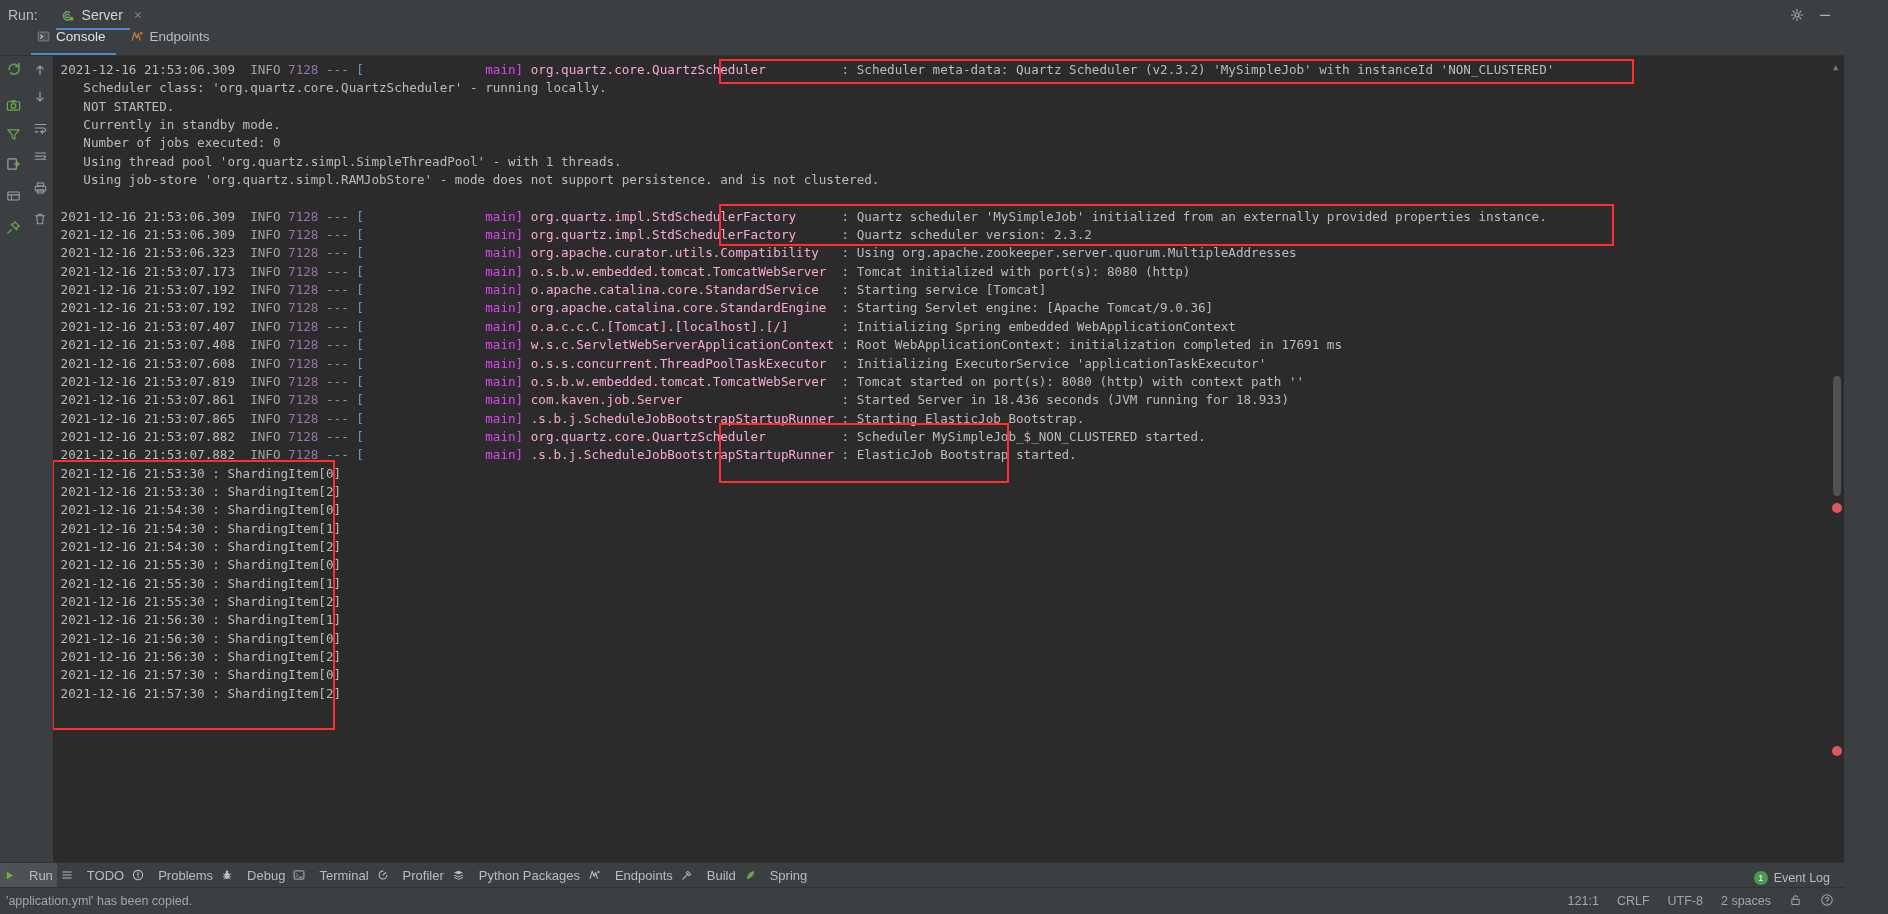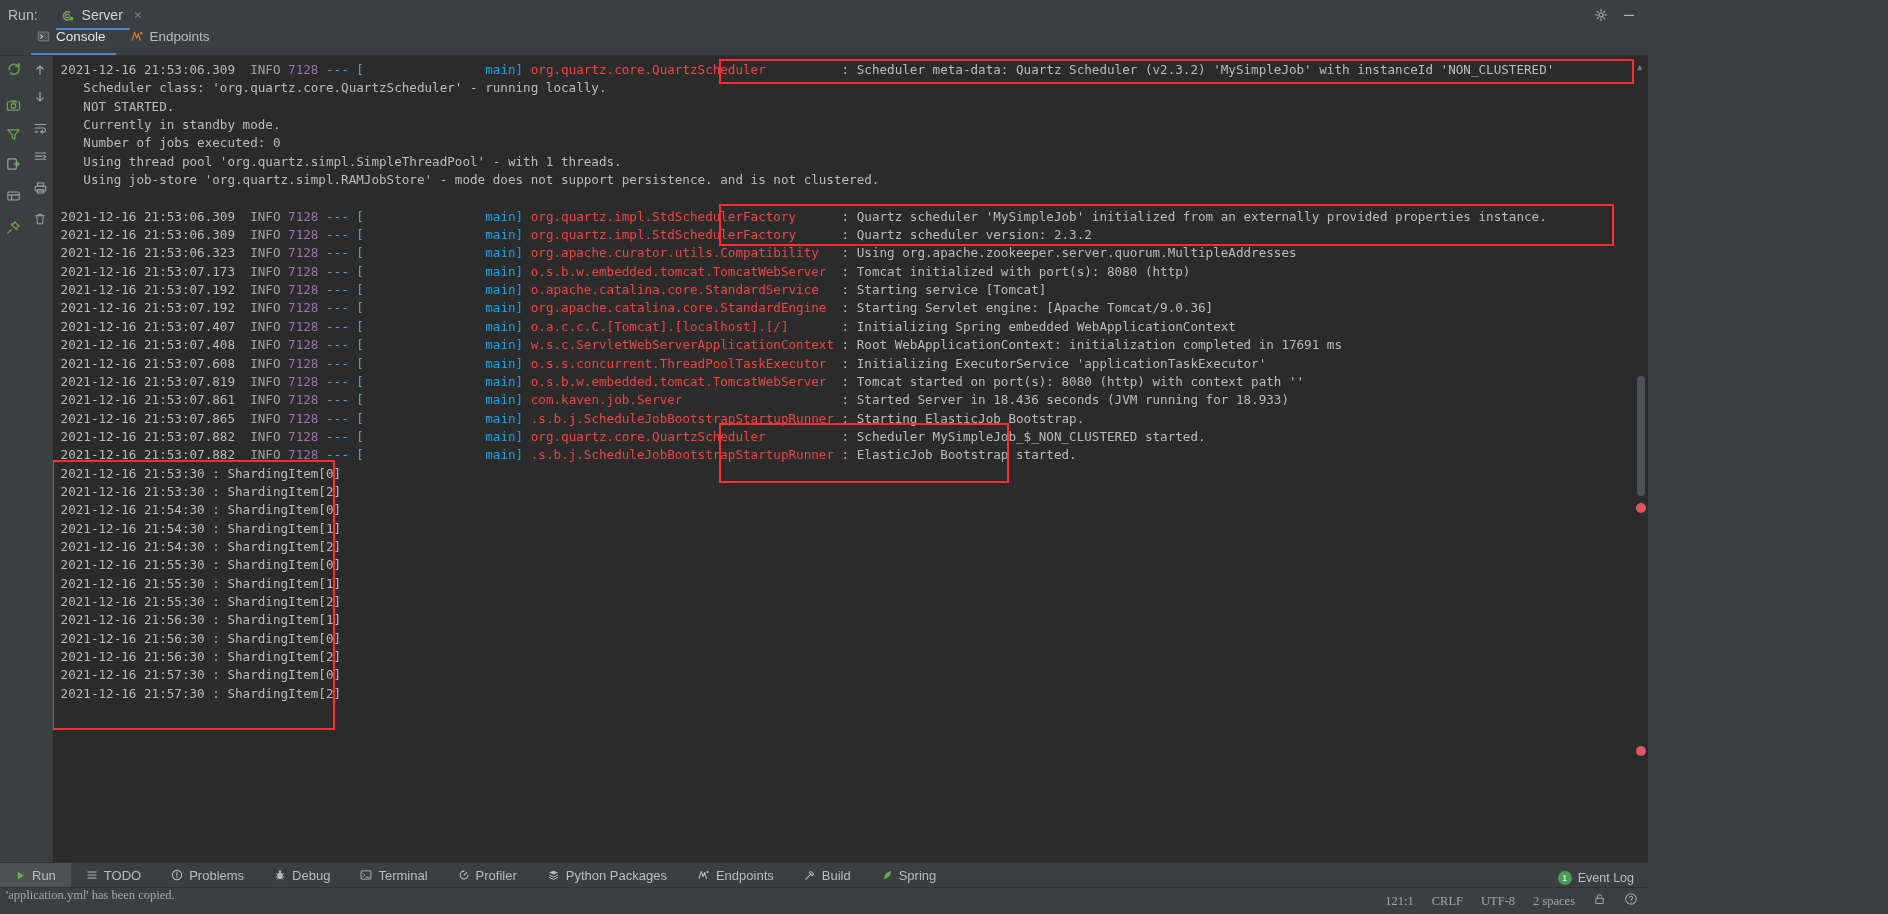--- a/index.html
+++ b/index.html
@@ -2,21 +2,21 @@
 <html><head>
 <meta charset="utf-8">
 <style>
   * { box-sizing: border-box; margin: 0; padding: 0; }
   html, body {
     width: 1888px; height: 914px;
     background: #3c3f41;
     font-family: "Liberation Sans", sans-serif;
     overflow: hidden;
   }
-  .app { position: relative; width: 1648px; height: 914px; display: flex; flex-direction: column; }
+  .app { position: relative; width: 1844px; height: 914px; display: flex; flex-direction: column; }
 
   
   .runbar {
     height: 30px; background: #3c3f41; display: flex; align-items: stretch;
     color: #bbbbbb; font-size: 14px; flex: 0 0 30px; position: relative;
   }
   .runbar-label { display: flex; align-items: center; padding: 0 10px 0 8px; color: #bbbbbb; font-size: 14px; }
   .run-tab {
     display: flex; align-items: center; gap: 7px; padding: 0 10px 0 12px;
     position: relative; color: #d4d4d4; font-size: 14px; cursor: default;
@@ -59,52 +59,52 @@
   .console {
     flex:1 1 auto; background:#2b2b2b; position:relative; overflow:hidden;
     font-family: "DejaVu Sans Mono", "Liberation Mono", monospace;
     font-size: 12.6px; line-height: 18.35px; padding-top: 5px;
   }
   .ln { white-space: pre; height: 18.35px; color:#a9b7c6; }
   .c-ts { color:#bbbbbb; }
   .c-lvl { color:#a3a3a3; }
   .c-pid { color:#9876aa; }
   .c-dash { color:#6d9cbe; }
-  .c-thread { color:#0ea5e9; }
-  .c-cls { color:#ef4444; }
+  .c-thread { color:#d946ef; }
+  .c-cls { color:#f9a8d4; }
   .c-msg { color:#bbbbbb; }
   .c-plain { color:#bbbbbb; }
 
   
   .hl { position:absolute; border:2px solid #ff2d2d; pointer-events:none; }
 
   
   .vscroll {
     position:absolute; top:0; right:0; width:14px; bottom:0; background:#2b2b2b;
   }
   .vscroll .thumb { position:absolute; left:3px; width:8px; top:320px; height:120px; background:#4e5254; border-radius:4px; }
   .vscroll .uparrow { position:absolute; top:2px; left:3px; color:#777; font-size:9px; }
   .rightmark { position:absolute; right:2px; width:10px; height:10px; border-radius:50%; }
 
   
   .bottombar {
     height: 25px; flex: 0 0 25px; background:#3c3f41; display:flex; align-items:center;
     color:#bbbbbb; font-size:13px; border-top:1px solid #323232;
   }
   .bb {
-    display:flex; align-items:center; gap:6px; padding:0 15px; height:100%;
+    display:flex; align-items:center; gap:14px; padding:0 4px; height:100%;
     position:relative; white-space:nowrap;
   }
   .bb.active { background:#4e5254; }
   .bb .ic { font-size:12px; color:#a9b7c6; display:inline-flex; }
 
   
   .statusbar {
-    height: 27px; flex: 0 0 27px; background:#3c3f41; display:flex; 
-    color:#a5a5a5; font-size:12.5px; padding-left:6px; border-top:1px solid #323232;font-family:Liberation Serif, serif;
+    height: 27px; flex: 0 0 27px; background:#3c3f41; display:flex; align-items:center;
+    color:#a5a5a5; font-size:12.5px; padding-left:6px; border-top:1px solid #323232;
   }
   .status-right { margin-left:auto; display:flex; align-items:center; gap:18px; padding-right:10px; }
   .green-dot {
     display:inline-flex; align-items:center; justify-content:center;
     width:14px; height:14px; border-radius:50%; background:#499c54; color:#fff;
     font-size:9px; font-family:"Liberation Sans",sans-serif;
   }
   .evtlog { position:absolute; right:14px; bottom:29px; display:flex; align-items:center; gap:6px; color:#bbbbbb; font-size:12.5px; }
 
   

